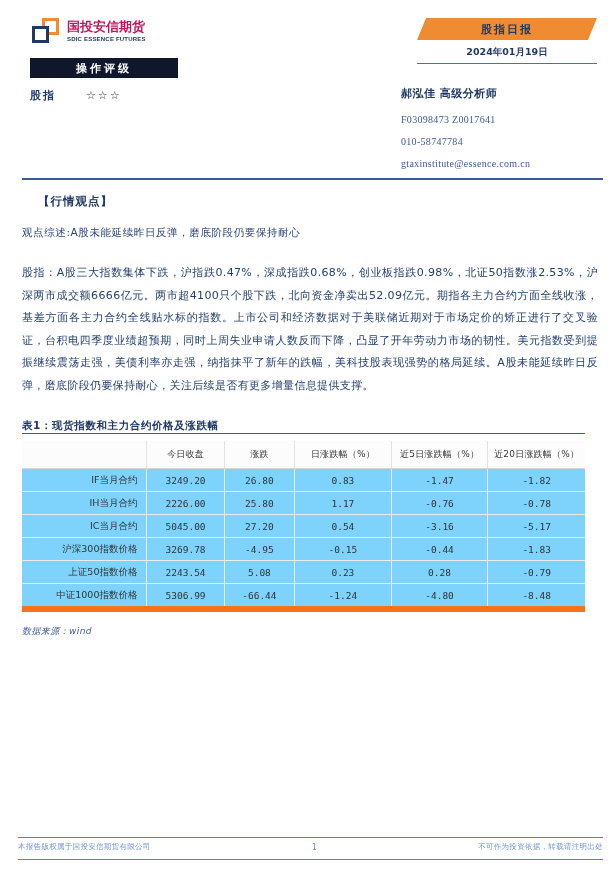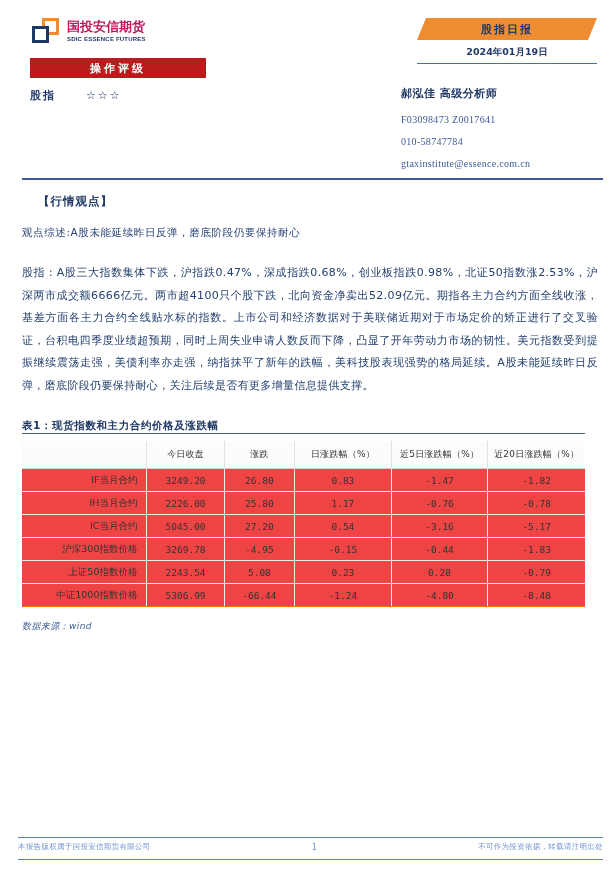--- a/index.html
+++ b/index.html
@@ -86,23 +86,23 @@
     color: #1f3864;
     letter-spacing: 0.2px;
     margin-top: 3px;
     white-space: nowrap;
   }
 
   .rating-bar {
     position: absolute;
     left: 30px;
     top: 58px;
-    width: 176px;
+    width: 148px;
     height: 20px;
-    background: #b91c1c;
+    background: #0f172a;
     color: #ffffff;
     font-family: "DejaVu Sans", sans-serif;
     font-size: 11px;
     font-weight: 700;
     display: flex;
     align-items: center;
     justify-content: center;
     letter-spacing: 3px;
   }
 
@@ -241,21 +241,21 @@
     color: #1f3864;
     letter-spacing: 0.6px;
     margin-top: 22px;
   }
 
   table.data {
     margin-top: 7px;
     width: 563px;
     border-collapse: collapse;
     font-family: "DejaVu Sans Mono", monospace;
-    background: #ef4444;
+    background: #7dd3fc;
   }
   table.data thead th {
     font-family: "DejaVu Sans", sans-serif;
     font-size: 9px;
     font-weight: 400;
     color: #333333;
     text-align: center;
     padding: 7px 2px;
     border-bottom: 1px solid #d6d6d6;
     border-right: 1px solid #e2e2e2;
@@ -275,21 +275,21 @@
     border-right: 1px solid #ececec;
   }
   table.data tbody td:last-child { border-right: none; }
   table.data tbody td.rowhead {
     font-family: "DejaVu Sans", sans-serif;
     font-size: 9.5px;
     text-align: right;
     padding-right: 9px;
     color: #333333;
   }
-  table.data tbody tr:last-child td { border-bottom: 1px solid #f97316; }
+  table.data tbody tr:last-child td { border-bottom: 6px solid #f97316; }
   .table-wrap {
     border-top: 1.5px solid #3c5a96;
     width: 563px;
   }
 
   .source-note {
     font-family: "DejaVu Sans", sans-serif;
     font-size: 9px;
     font-style: italic;
     color: #3c5a96;

